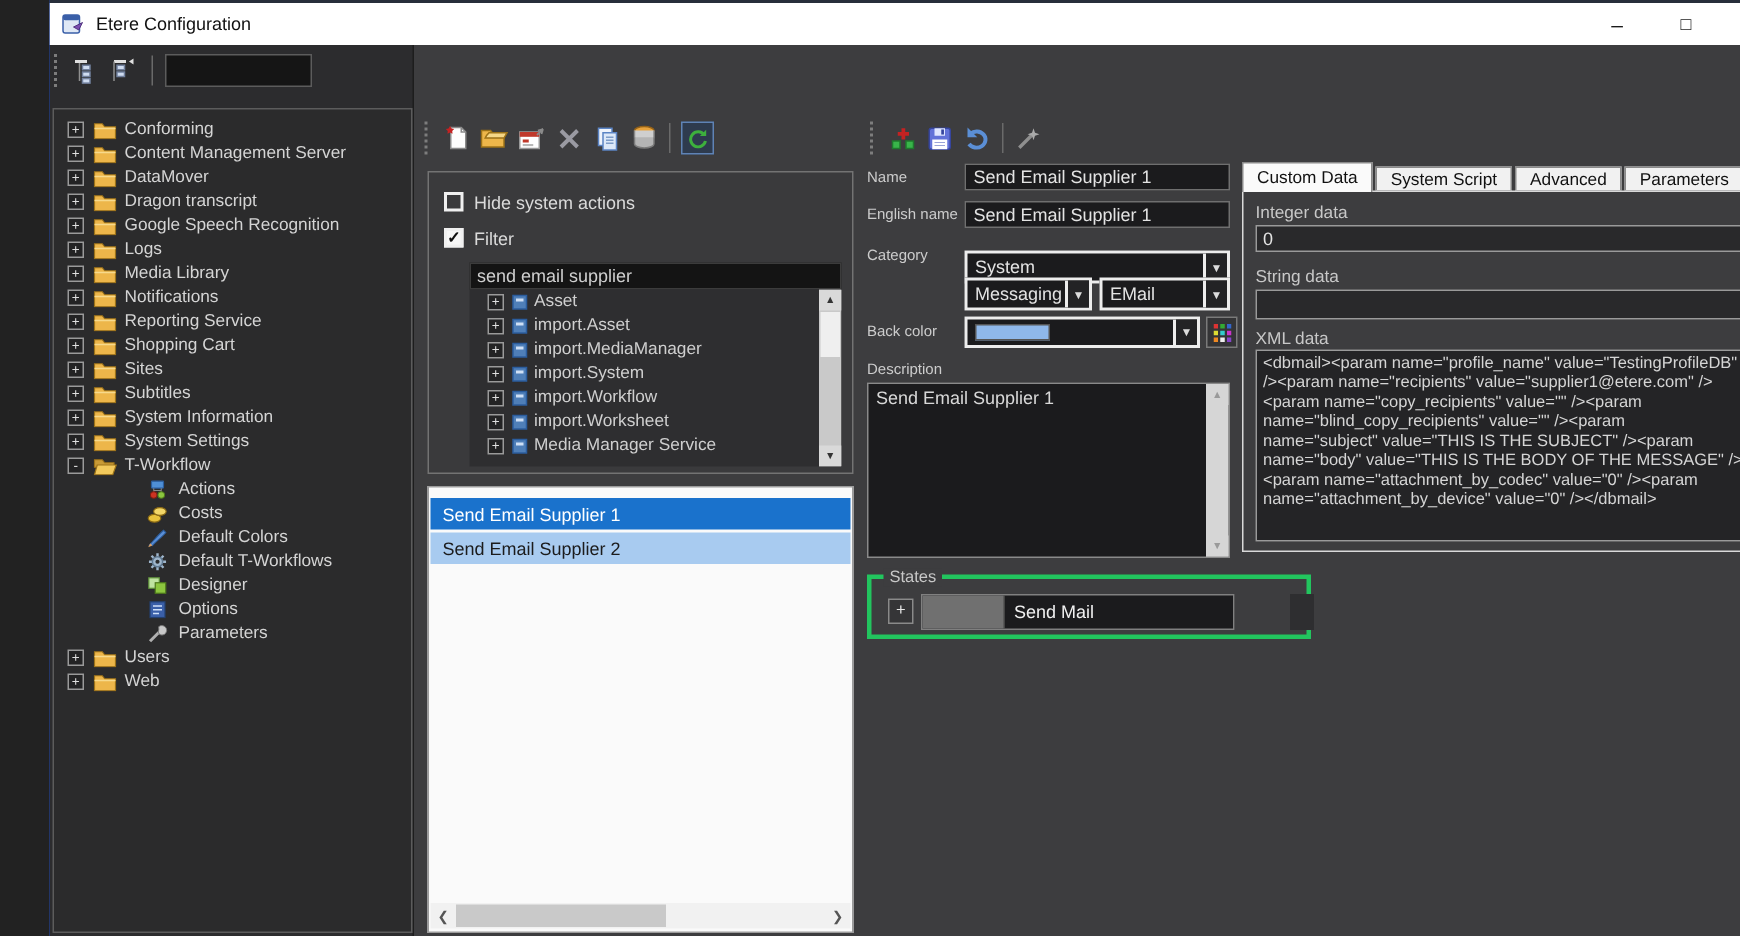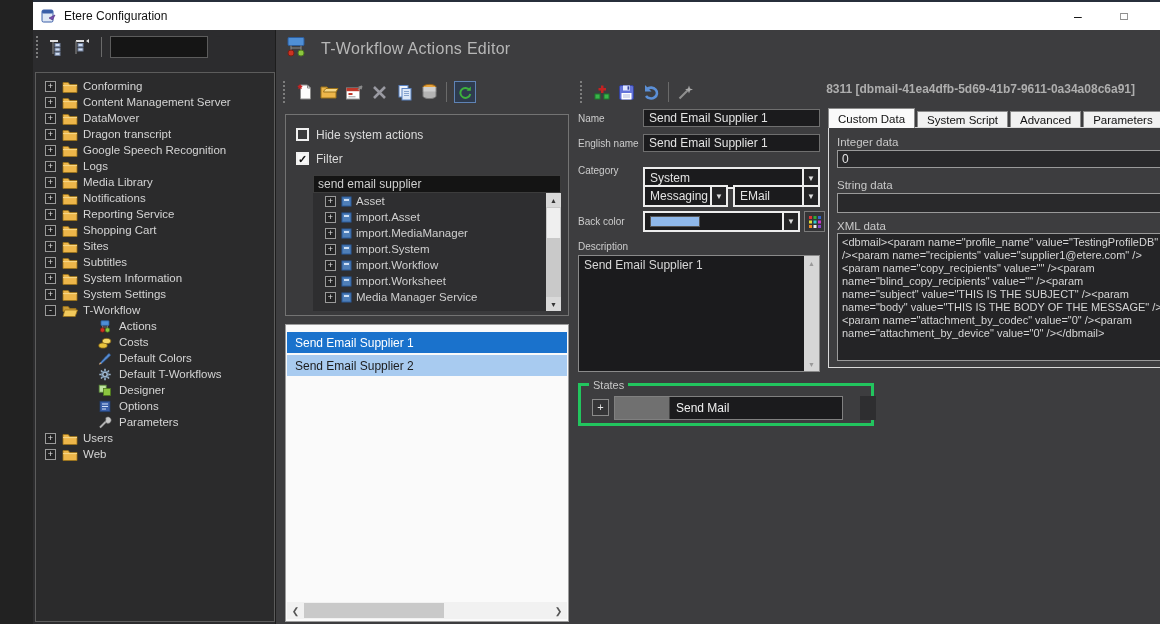--- a/index.html
+++ b/index.html
@@ -76,21 +76,21 @@
   .combo { position:absolute; background:#1b1b1d; border:2px solid #ededed; color:#e3e3e3; font-size:12px; display:flex; align-items:center; padding-left:5px; }
   .combo .arrow { margin-left:auto; width:16px; align-self:stretch; border-left:2px solid #ededed; display:flex; align-items:center; justify-content:center; color:#dcdcdc; font-size:8px; background:#232325; }
   .swatch { width:50px; height:11px; border:1px solid #555; }
   .palette-btn { position:absolute; left:771px; top:209px; width:21px; height:21px; background:#343436; border:1px solid #7a7a7a; display:flex; align-items:center; justify-content:center; }
   .descbox { position:absolute; left:545px; top:253px; width:242px; height:117px; background:#1b1b1d; border:1px solid #8a8a8a; color:#d8d8d8; font-size:12px; padding:2px 18px 2px 5px; }
 
   
   .states-group { position:absolute; left:545px; top:381px; width:296px; height:43px; border:3px solid #22c55e;padding-left:32px; }
   .states-legend { position:absolute; left:8px; top:-7px; background:#3d3d3f; padding:0 4px; font-size:11px; color:#c8c8c8; }
   .state-add { position:absolute; left:11px; top:13px; width:17px; height:17px; background:#353537; border:1px solid #8a8a8a; color:#e8e8e8; font-size:11px; line-height:14px; text-align:center; }
-  .state-field { position:absolute; left:33px; top:10px; width:229px; height:24px; background:#1b1b1d; border:1px solid #808080; display:flex; align-items:center; }
+  .state-field { position:absolute; left:33px; top:10px; width:209px; height:24px; background:#1b1b1d; border:1px solid #808080; display:flex; align-items:center; }
   .state-swatch { width:55px; height:22px; background:#707070; border-right:1px solid #444; }
   .state-label { margin-left:6px; font-size:12px; color:#f0f0f0; }
   .state-extra { position:absolute; left:279px; top:10px; width:16px; height:24px; background:#2e2e30; }
 
   
   .tabstrip { position:absolute; left:795px; top:106px; display:flex; align-items:flex-end; }
   .tab { background:#f1f1f1; color:#111; border:1px solid #8a8a8a; border-bottom:none; font-size:11.5px; padding:2px 9px 2px 9px; height:16px; line-height:12px; margin-right:2px; position:relative; z-index:1; }
   .tab.active { height:20px; line-height:16px; background:#fafafa; z-index:3; margin-bottom:-1px; }
   .tabpanel { position:absolute; left:795px; top:125px; width:357px; height:241px; border:1px solid #d9d9d9; z-index:2; }
   .cd-label { position:absolute; font-size:11.5px; color:#c8c8c8; }
@@ -386,31 +386,20 @@
             <svg width="16" height="13" viewBox="0 0 16 13">
               <path d="M1 2.5 h5.2 l1.6 2 H15 v8 H1z" fill="#edb64a" stroke="#9c7218" stroke-width="0.8"></path>
               <path d="M1 5.6 h14" stroke="#f7d98b"></path>
             </svg>
           </span>
           <span class="tlabel">Web</span>
         </div>
       </div>
   </div>
 
-  <div class="main-header">
-    <span>
-      <svg width="26" height="22" viewBox="0 0 26 22">
-          <rect x="5" y="1.5" width="16" height="8" rx="1" fill="#4f8fd6" stroke="#2b5d9e"></rect>
-          <path d="M8 9.5 v5 M18 9.5 v5 M8 12 h10" stroke="#8a8a8a" fill="none"></path>
-          <circle cx="8" cy="17" r="3" fill="#cc3322" stroke="#7c1d12"></circle>
-          <circle cx="18" cy="17" r="3" fill="#8cc63f" stroke="#4e7a1c"></circle>
-        </svg>
-    </span>
-    <span class="main-title">T-Workflow Actions Editor</span>
-  </div>
 
   <div class="toolbar" id="toolbar-main">
     <span class="grip"></span>
     <span class="tb-btn">
       <svg width="18" height="18" viewBox="0 0 18 18">
           <path d="M4.5 2 h7 l3 3 v11 h-10z" fill="#fdfdfd" stroke="#8a8a8a"></path>
           <path d="M11.5 2 v3 h3" fill="none" stroke="#8a8a8a"></path>
           <path d="M4 1 l1 1.6 1.8 0.4 -1.3 1.3 0.2 1.9 -1.7 -0.9 -1.7 0.9 0.2 -1.9 -1.3 -1.3 1.8 -0.4z" fill="#c42222"></path>
         </svg>
     </span>
@@ -483,21 +472,20 @@
     </span>
     <span class="vsep"></span>
     <span class="tb-btn">
       <svg width="17" height="17" viewBox="0 0 17 17">
           <path d="M2.5 14.5 L11 6" stroke="#8f8f8f" stroke-width="2.2"></path>
           <path d="M12 1.5 l1 3 3 1 -3 1 -1 3 -1 -3 -3 -1 3 -1z" fill="#aaaaaa"></path>
         </svg>
     </span>
   </div>
 
-  <div class="record-id">8311 [dbmail-41ea4dfb-5d69-41b7-9611-0a34a08c6a91]</div>
 
   <div class="filter-panel">
     <div class="cb-row" style="left:10px; top:13px;">
       <span class="cb" id="cb-hide"></span>
       <span class="cb-label">Hide system actions</span>
     </div>
     <div class="cb-row" style="left:10px; top:37px;">
       <span class="cb checked" id="cb-filter">✓</span>
       <span class="cb-label">Filter</span>
     </div>

